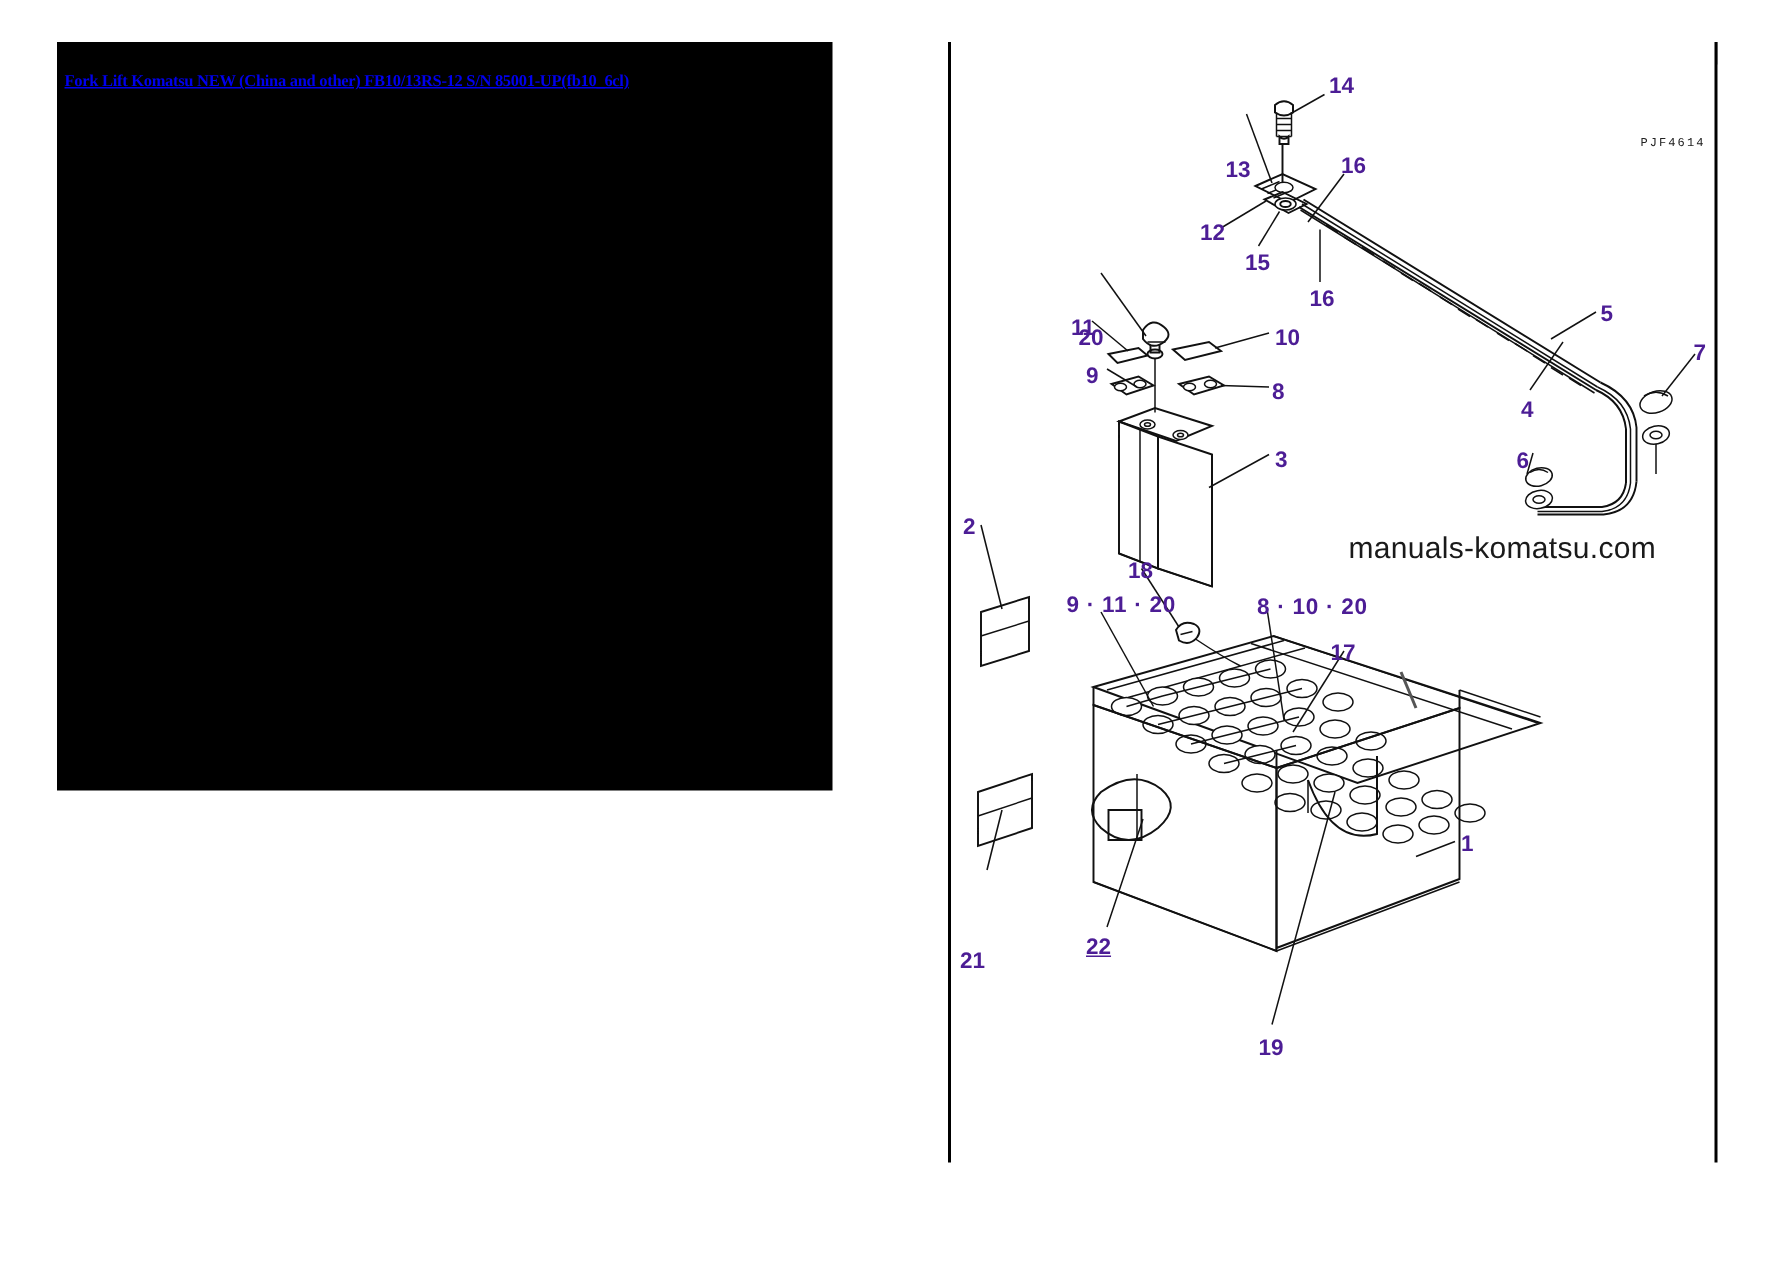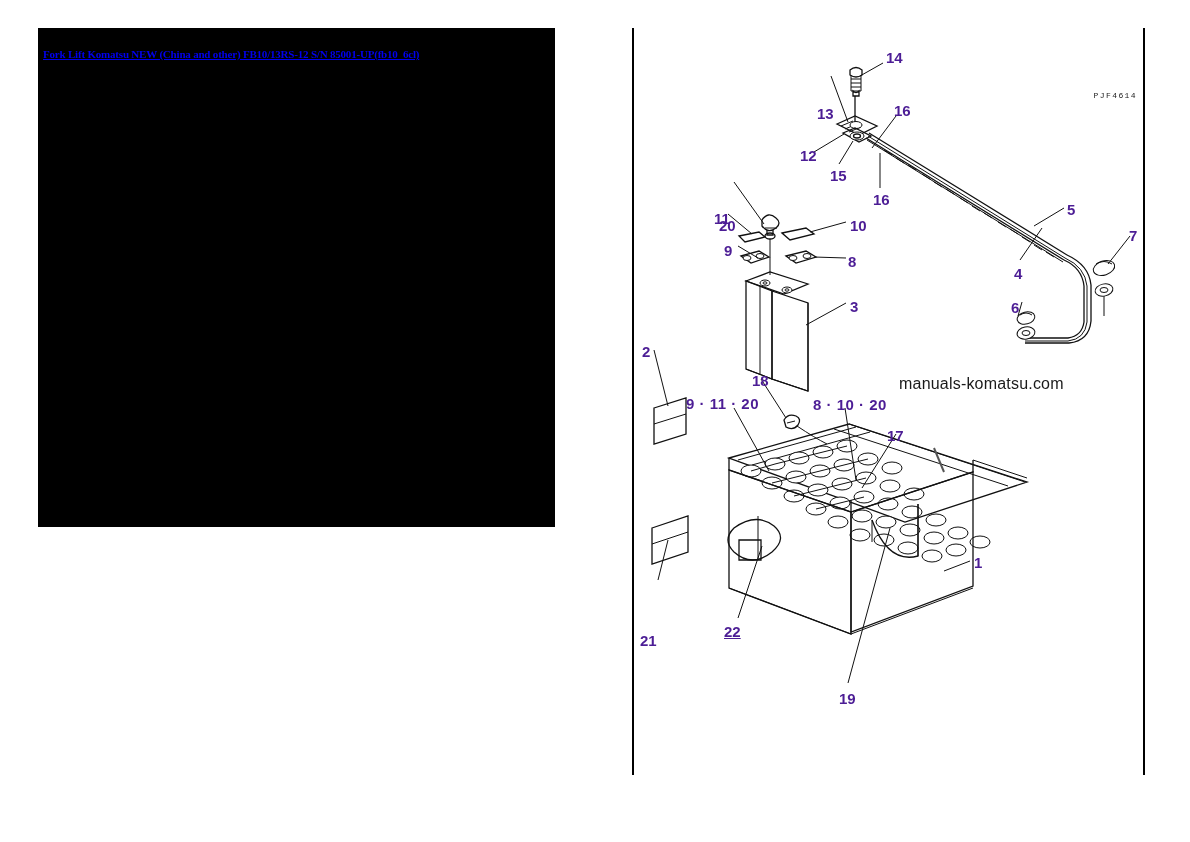--- a/index.html
+++ b/index.html
@@ -76,38 +76,37 @@
     color: #222;
     white-space: nowrap;
     margin-top: 36px;
   }
 
   #watermark {
     position: absolute;
     left: 265px;
     top: 327px;
     font-family: "Liberation Sans", sans-serif;
-    font-size: 16px;
+    font-size: 20px;
     color: #1a1a1a;
     letter-spacing: 0.2px;
     white-space: nowrap;
-    margin-top: 20px;
   }
 
   
   .callout {
     position: absolute;
     color: #4c1d95;
     font-family: "Liberation Sans", sans-serif;
     font-size: 15px;
     font-weight: bold;
     white-space: nowrap;
     line-height: 1;
   }
-  .callout.wide { font-size: 15px; letter-spacing: 0.5px; }
+  .callout.wide { font-size: 15px; letter-spacing: 0.5px; padding-left: 25px; }
 
   #svg-drawing {
     position: absolute;
     left: 0;
     top: 0;
     width: 513px;
     height: 747px;
   }
   #svg-drawing .ln { stroke: #111; fill: none; }
   #svg-drawing .thin { stroke-width: 1; }

